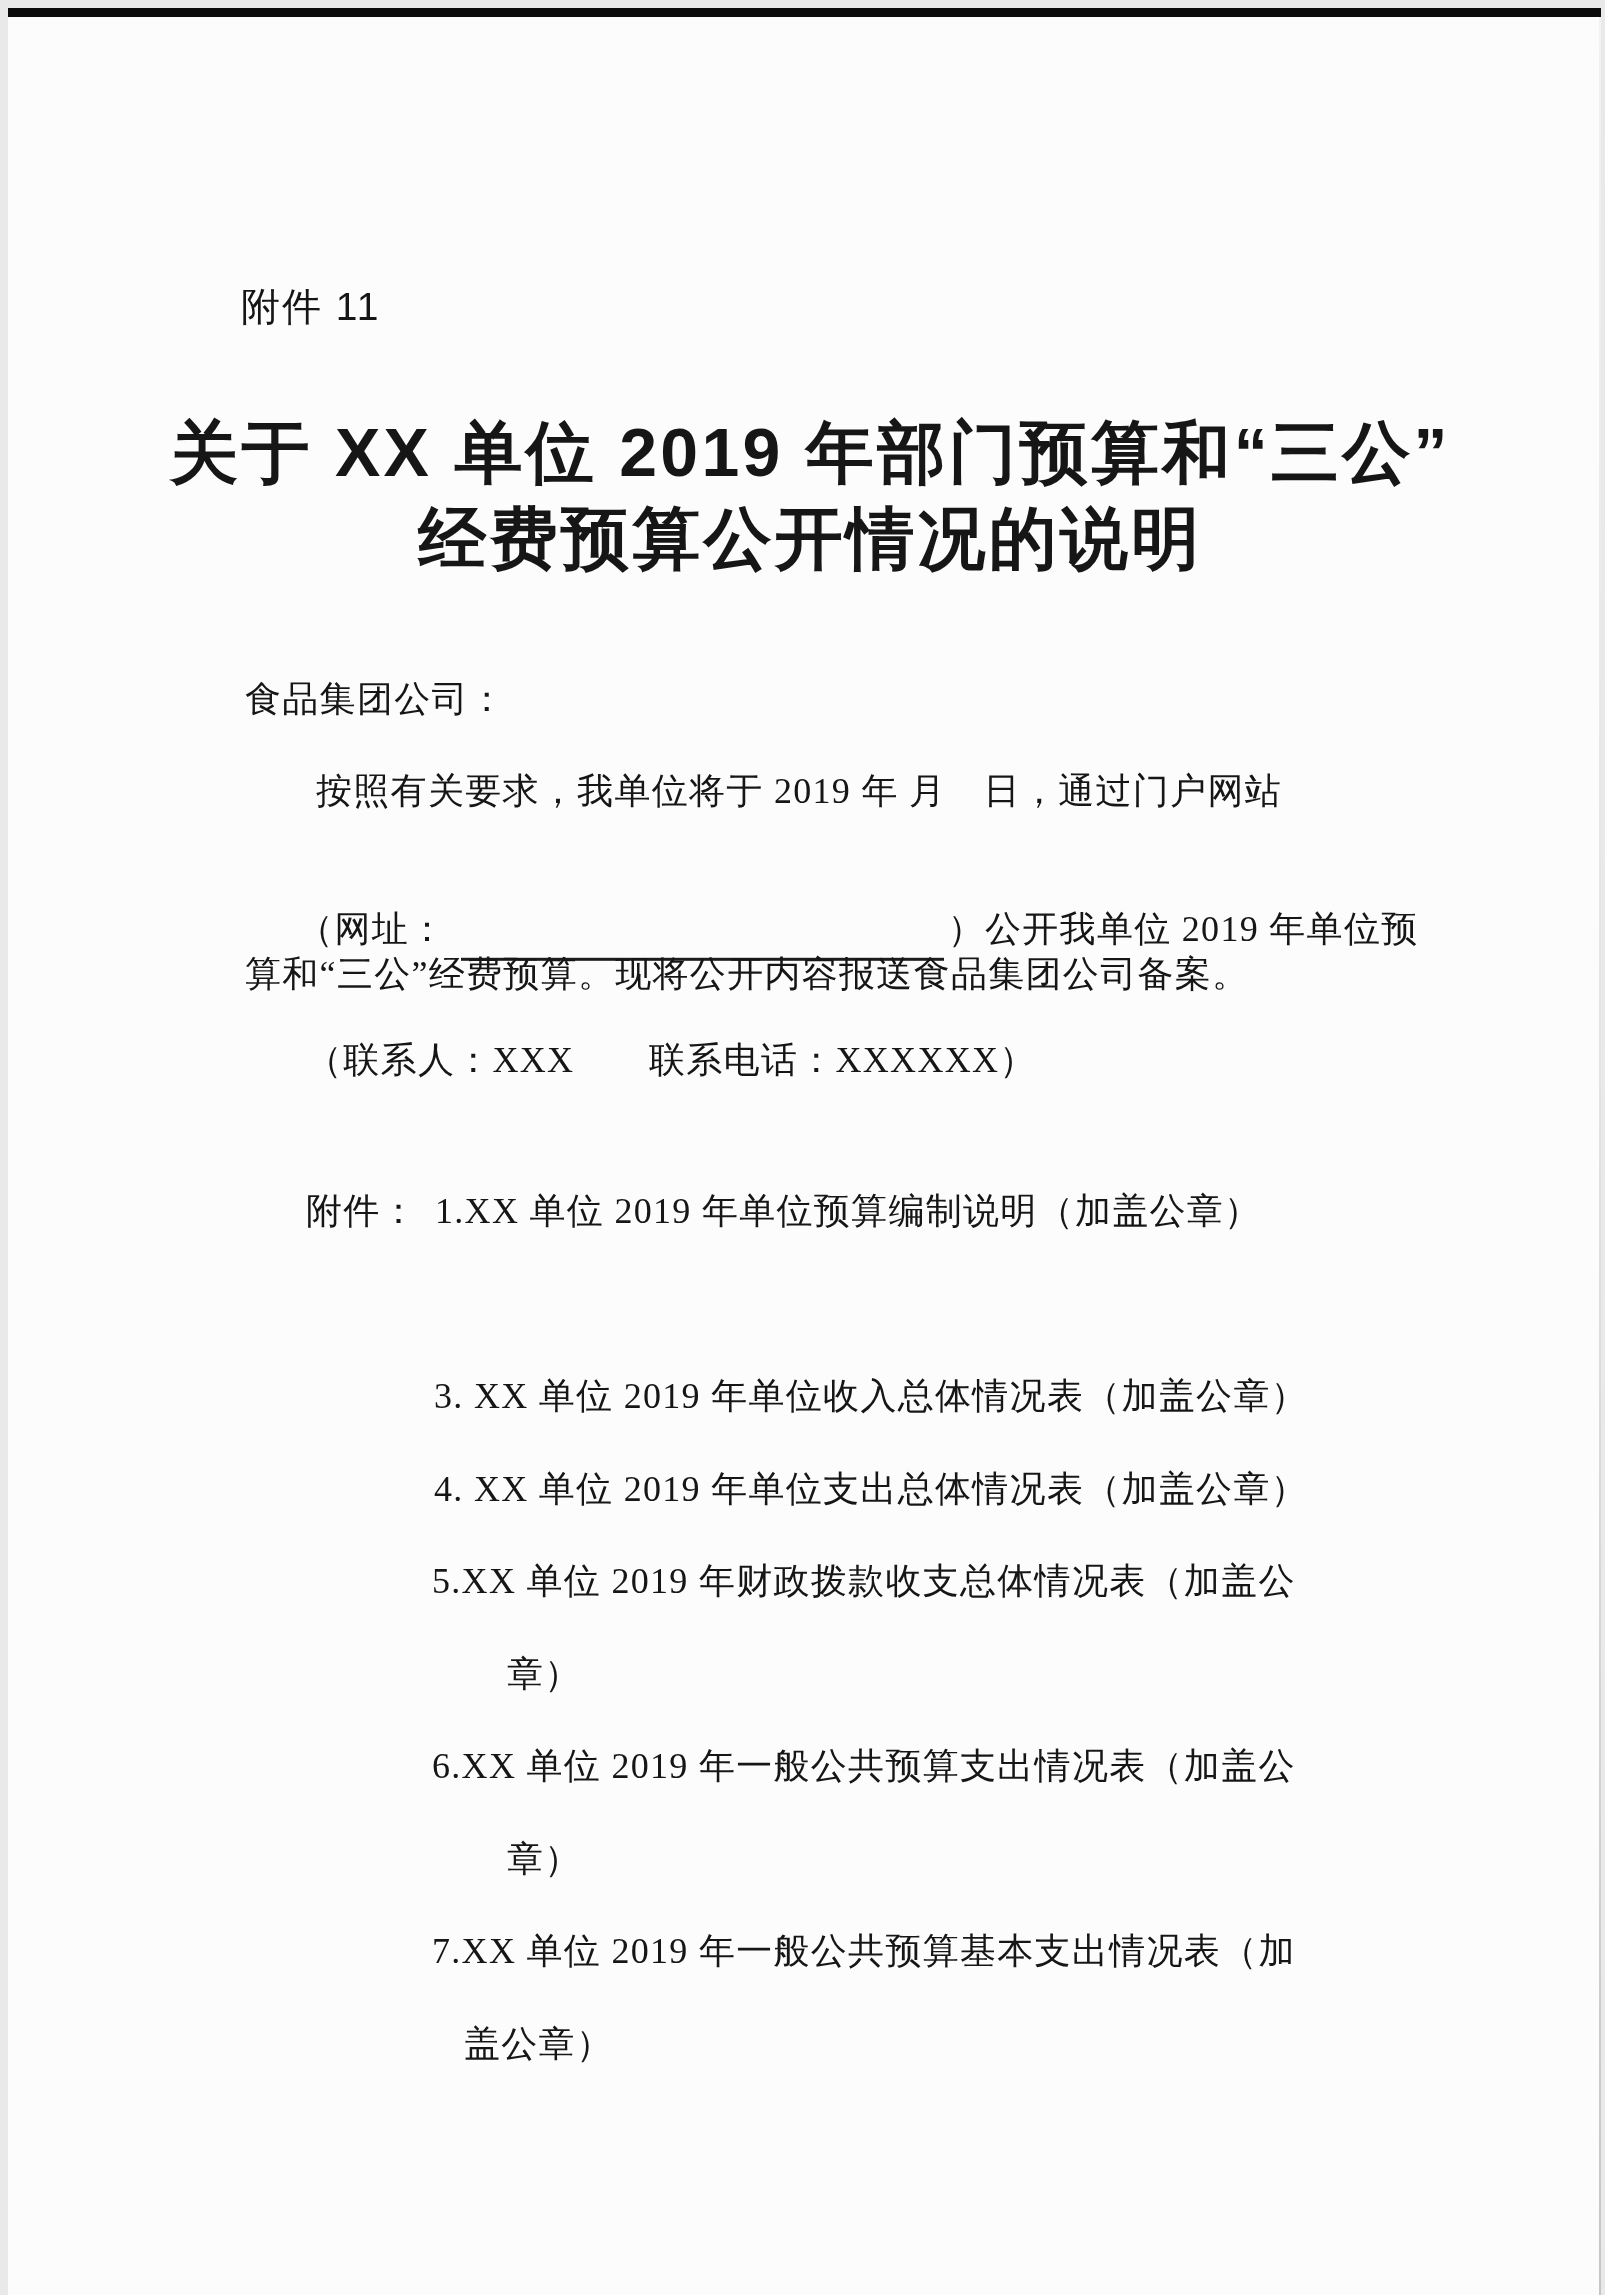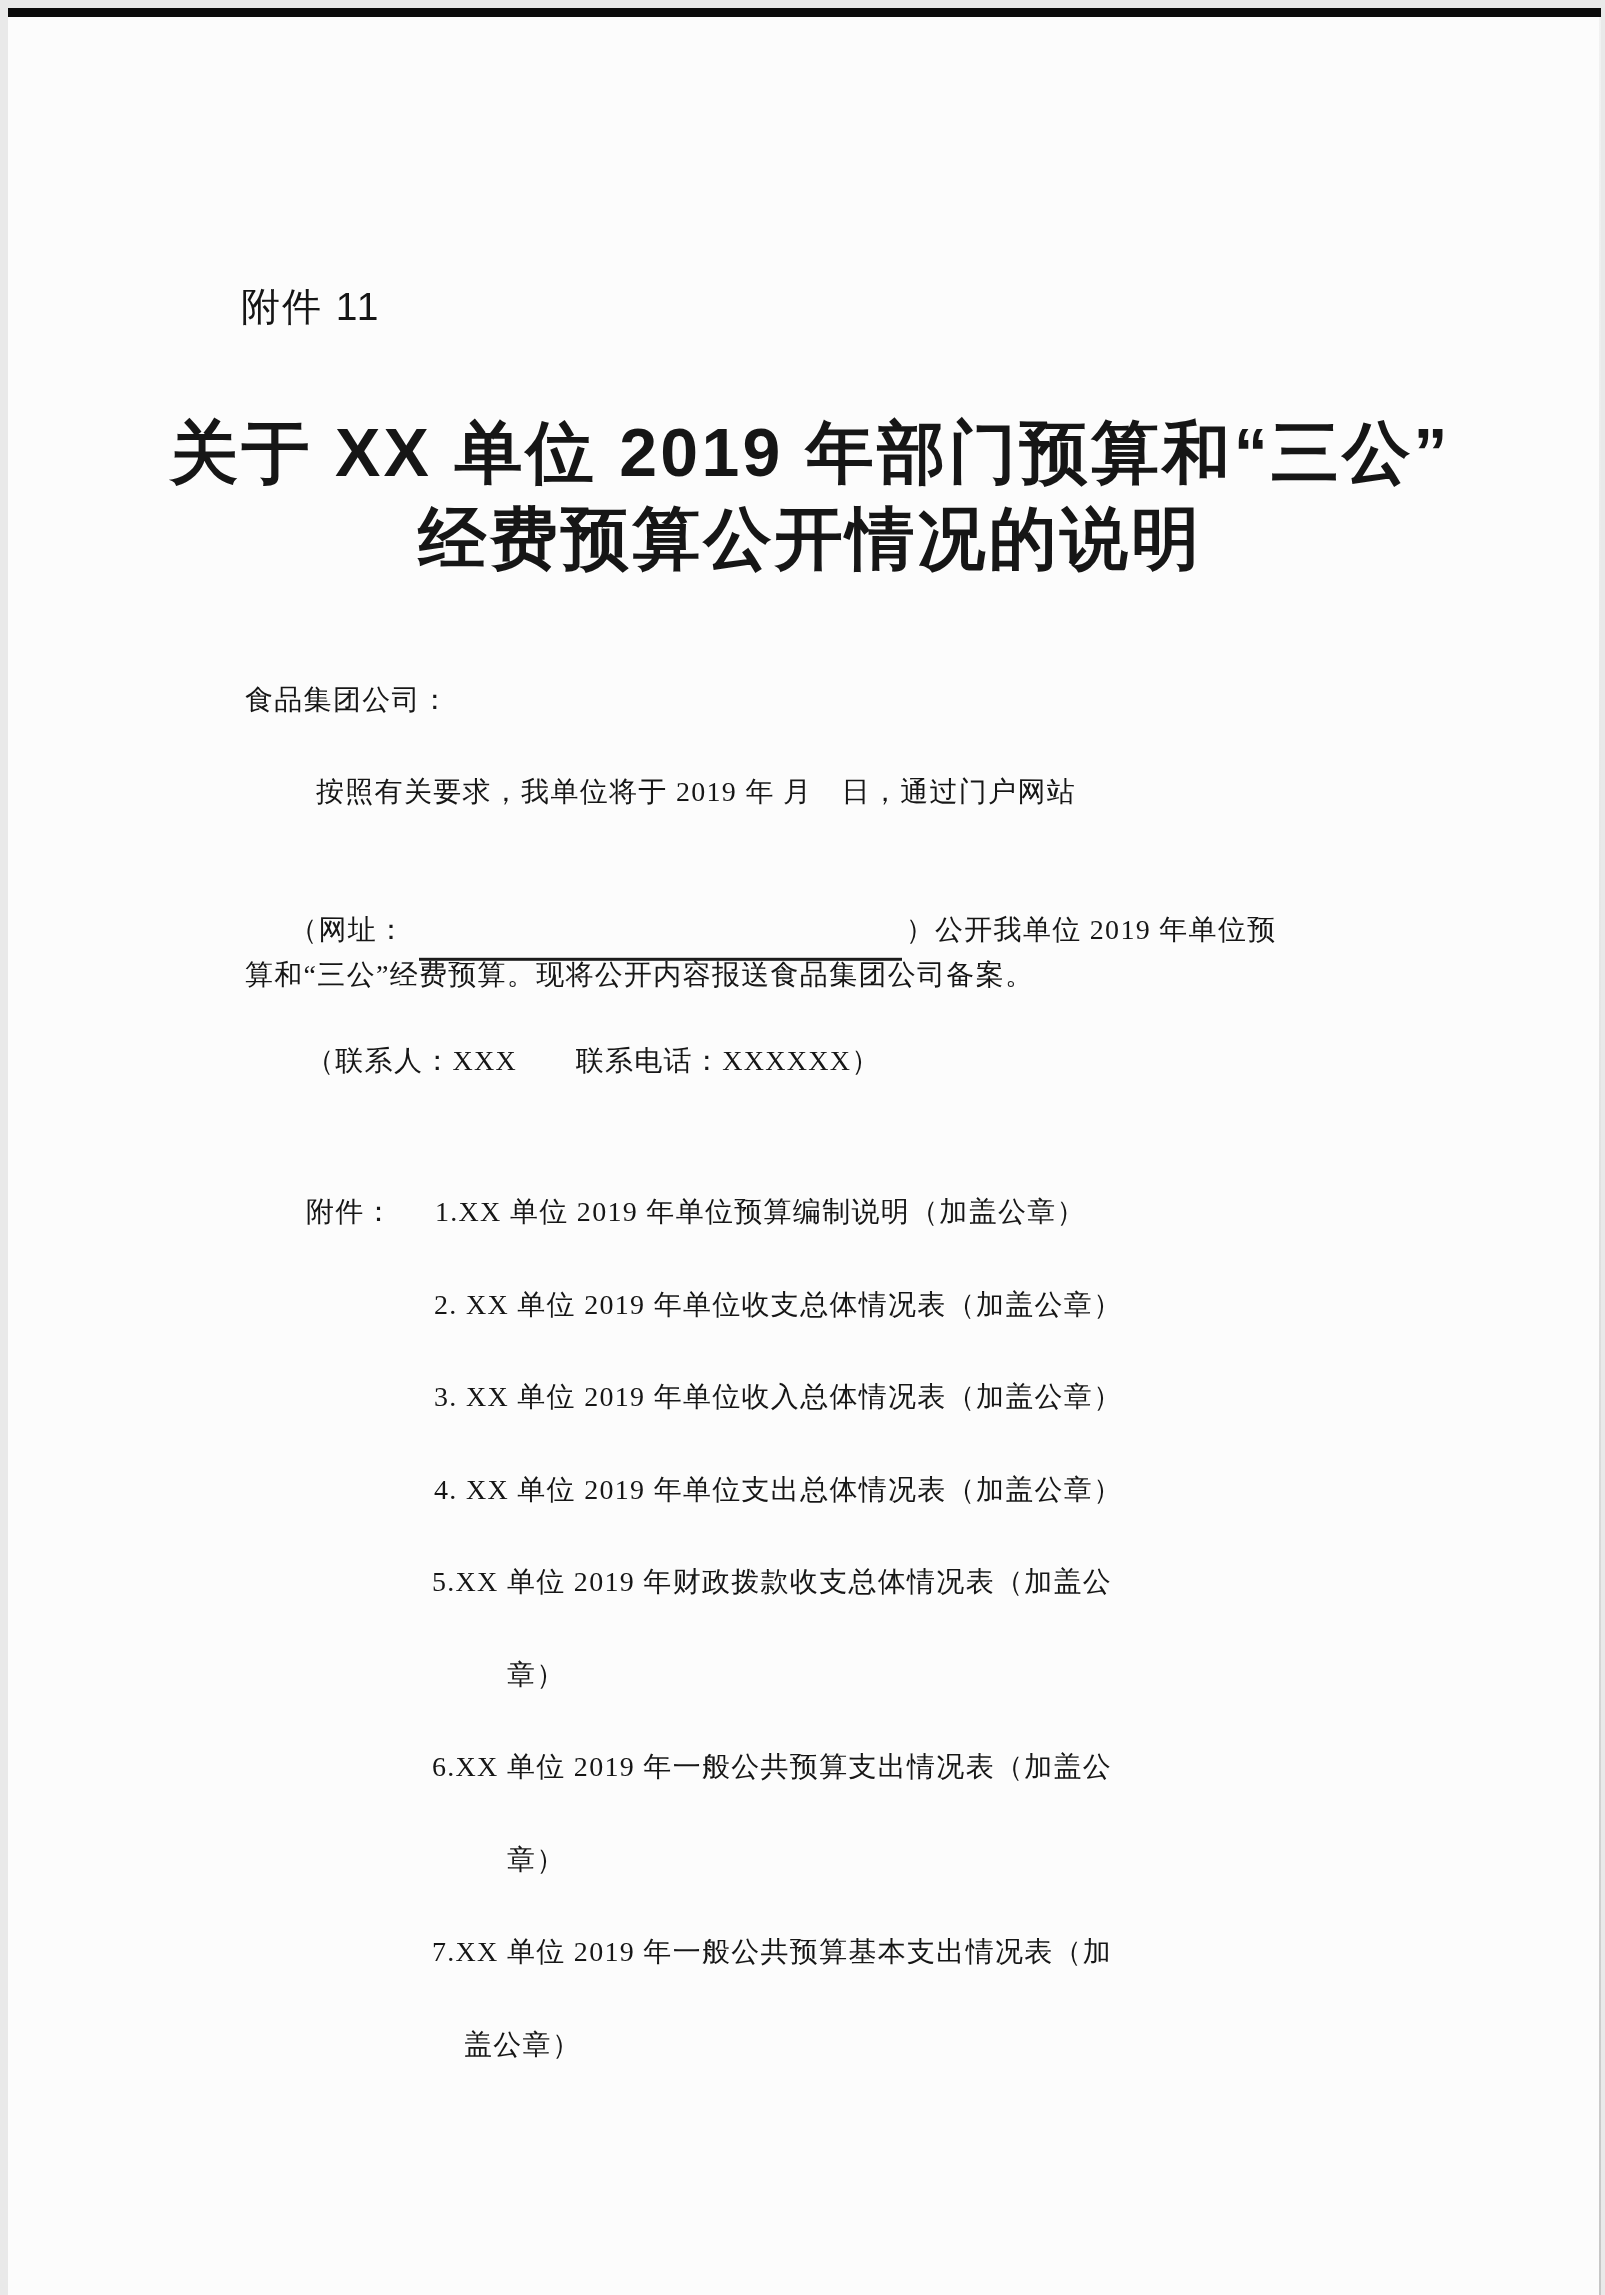--- a/index.html
+++ b/index.html
@@ -24,21 +24,21 @@
     position:absolute;top:0;left:0;width:100%;height:8.5px;
     background:var(--scan_edge);
   }
   .scan-line-right{
     position:absolute;top:8.5px;right:5.9px;width:3.3px;height:2287px;
     background:linear-gradient(to bottom,#ececec 0%,#d7d7d7 45%,#a8a8a8 100%);
     opacity:.65;
   }
   .line{
     position:absolute;
-    font-size:28px;
+    font-size:36px;
     line-height:47px;
     letter-spacing:1.3px;
     white-space:pre;
     color:var(--ink);
   }
   .tag{
     top:271px;left:229px;
     font-size:39px;
     font-family:"Liberation Sans","DejaVu Sans",sans-serif;
     letter-spacing:2px;
@@ -100,21 +100,20 @@
 
   <div class="line body-url">
     <span>（网址： </span><span class="blank-underline"></span><span>）公开我单位 2019 年单位预</span>
   </div>
 
   <div class="line body-3">算和“三公”经费预算。现将公开内容报送食品集团公司备案。</div>
   <div class="line body-4">（联系人：XXX　　联系电话：XXXXXX）</div>
 
   <div class="line att-label">附件：</div>
   <div class="line att-l0">1.XX 单位 2019 年单位预算编制说明（加盖公章）</div>
-  <div class="line att-l1">2. XX 单位 2019 年单位收支总体情况表（加盖公章）</div>
   <div class="line att-l2">3. XX 单位 2019 年单位收入总体情况表（加盖公章）</div>
   <div class="line att-l3">4. XX 单位 2019 年单位支出总体情况表（加盖公章）</div>
   <div class="line att-l4">5.XX 单位 2019 年财政拨款收支总体情况表（加盖公</div>
   <div class="line att-l5">章）</div>
   <div class="line att-l6">6.XX 单位 2019 年一般公共预算支出情况表（加盖公</div>
   <div class="line att-l7">章）</div>
   <div class="line att-l8">7.XX 单位 2019 年一般公共预算基本支出情况表（加</div>
   <div class="line att-l9">盖公章）</div>
 
 </div>

